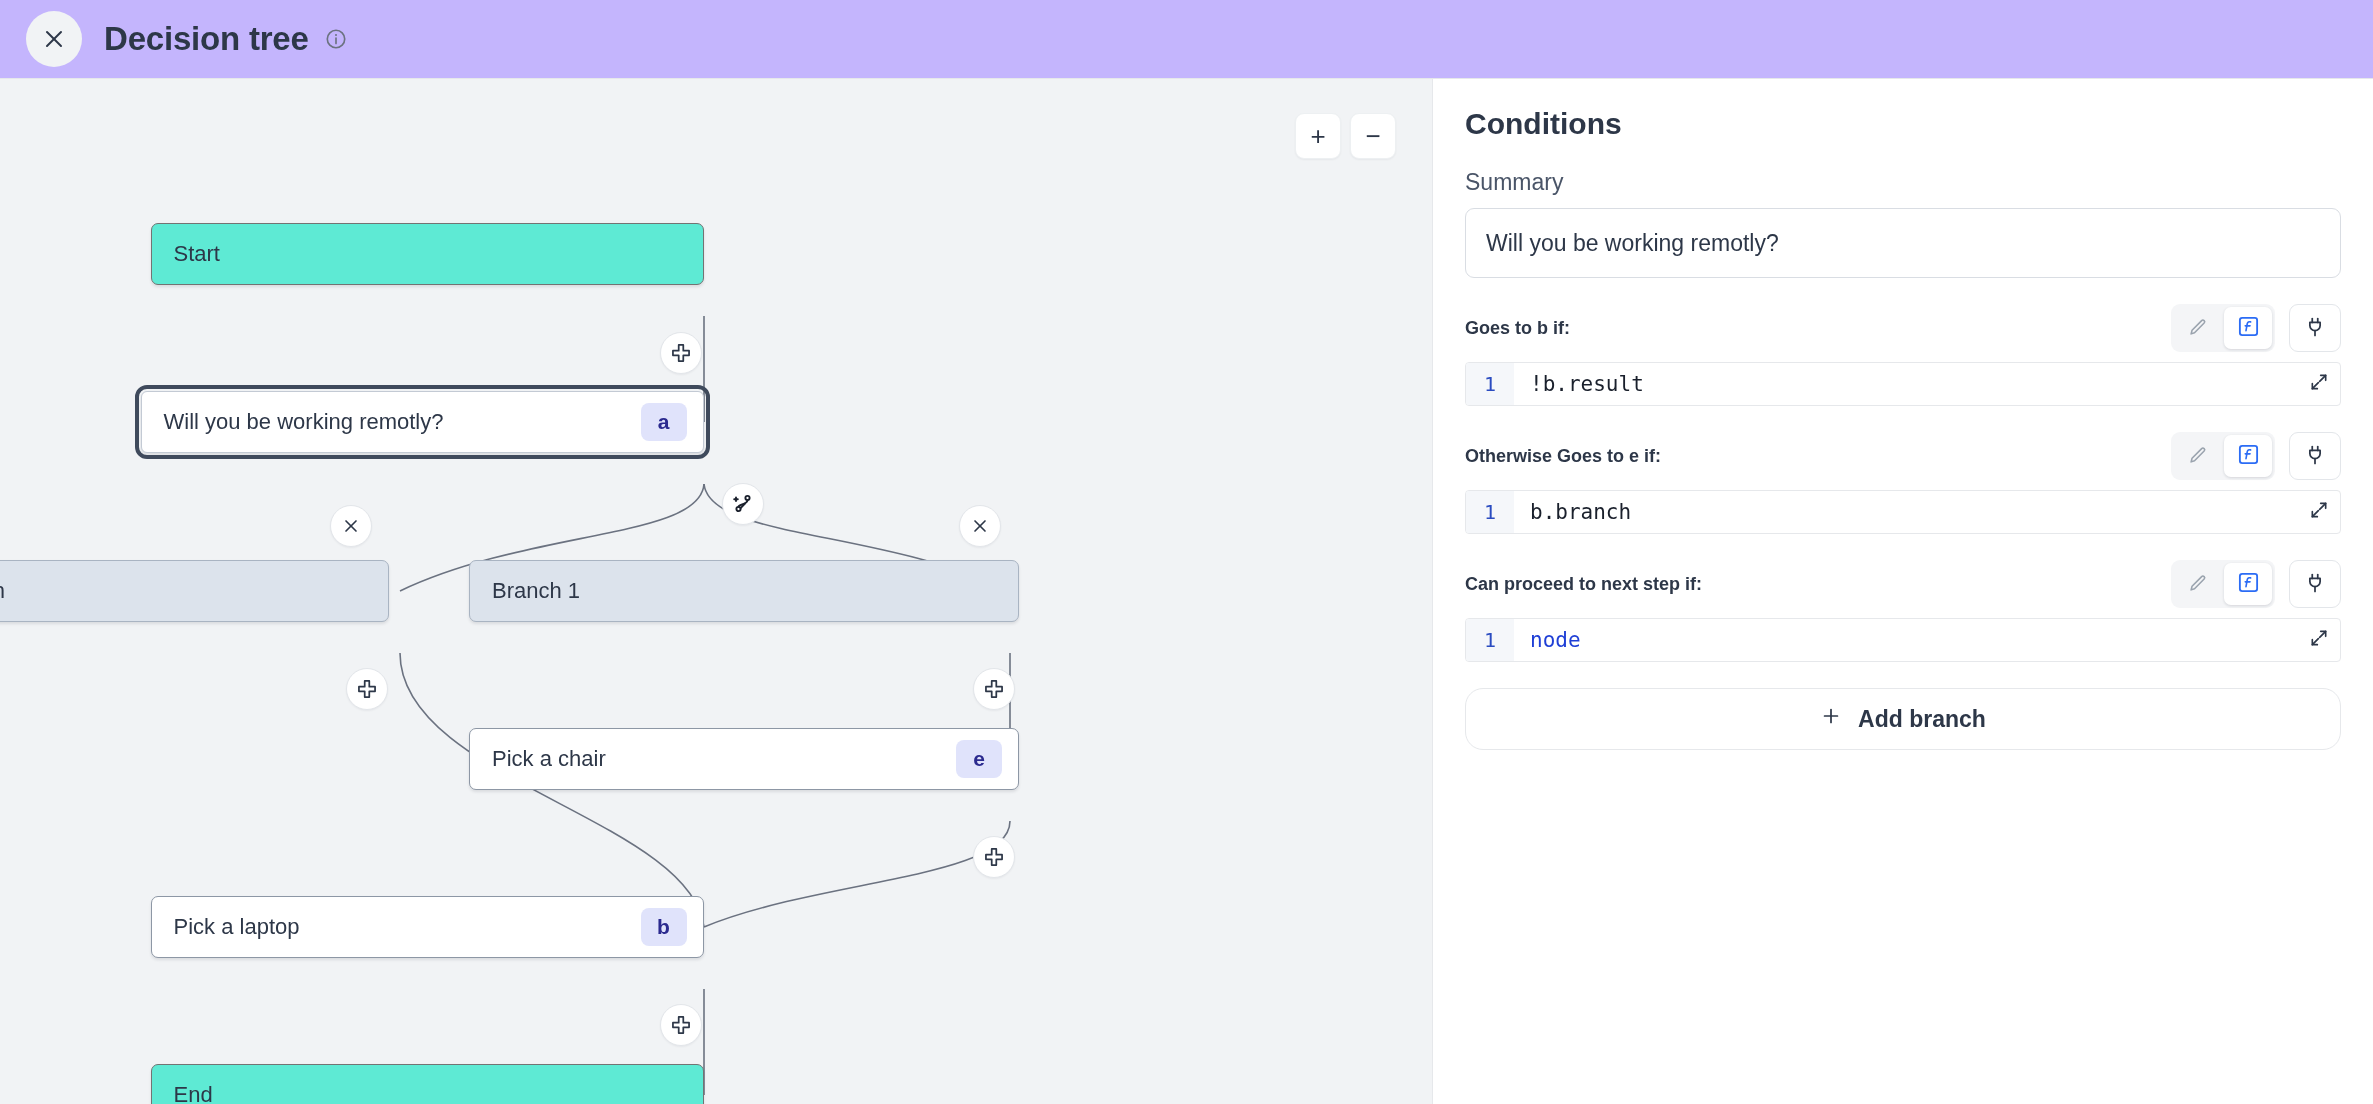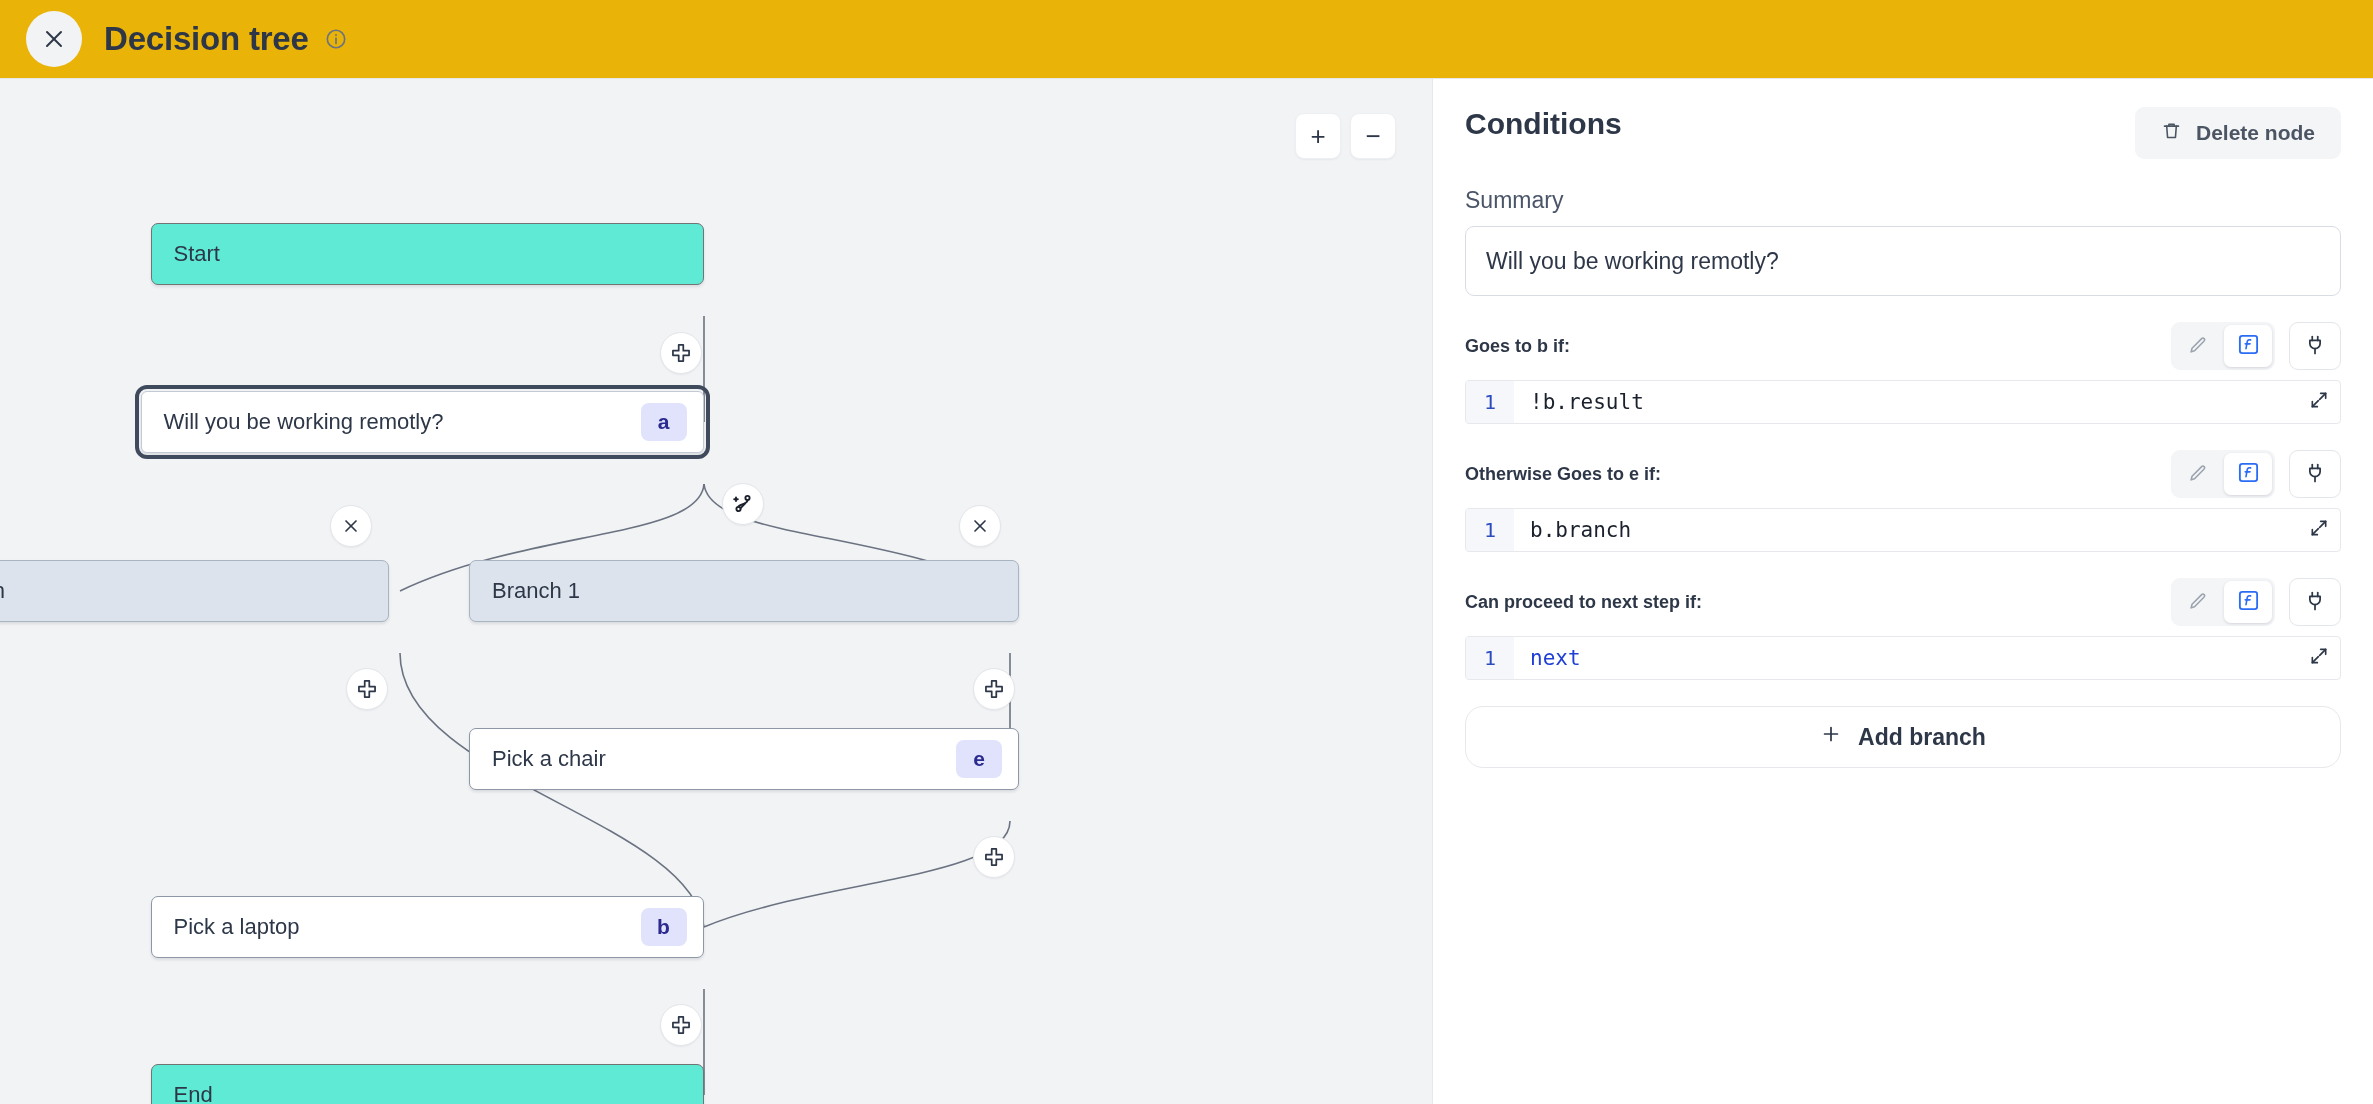--- a/index.html
+++ b/index.html
@@ -6,21 +6,21 @@
   html, body {
     width: 2373px; height: 1104px;
     font-family: "Liberation Sans", sans-serif;
     background: #ffffff;
     overflow: hidden;
   }
 
   
   .header {
     height: 79px;
-    background: #eab308;
+    background: #c4b5fd;
     border-bottom: 1px solid #e6e8eb;
     display: flex;
     align-items: center;
     padding-left: 26px;
     gap: 22px;
   }
   .close-btn {
     width: 56px; height: 56px;
     border-radius: 50%;
     background: #f1f3f5;
@@ -387,30 +387,20 @@
             </svg>
           </span>
         </div>
       </div>
   </div>
 
   <div class="panel">
 
     <div class="panel-head">
       <div class="panel-title">Conditions</div>
-      <button class="delete-node-btn">
-        <span>
-          <svg width="21" height="21" viewBox="0 0 24 24" fill="none" stroke="#4b5563" stroke-width="1.8" stroke-linecap="round" stroke-linejoin="round">
-            <path d="M4 7h16"></path>
-              <path d="M9 7V5h6v2"></path>
-            <path d="M6.5 7l1 13h9l1-13"></path>
-          </svg>
-        </span>
-        <span>Delete node</span>
-      </button>
     </div>
 
     <div class="field-label">Summary</div>
     <input class="summary-input" value="Will you be working remotly?" style="">
 
     <div id="conditions-list">
         <div class="cond-block">
     <div class="cond-head">
       <div class="cond-title">Goes to b if:</div>
       <div class="cond-tools">
@@ -515,21 +505,21 @@
       <line x1="9" y1="2.8" x2="9" y2="7"></line>
                     <line x1="15" y1="2.8" x2="15" y2="7"></line>
       <path d="M6.4 7h11.2v3.4a5.6 5.6 0 01-5.6 5.6 5.6 5.6 0 01-5.6-5.6z"></path>
       <line x1="12" y1="16" x2="12" y2="21.2"></line>
                   </svg></span>
         </button>
       </div>
     </div>
     <div class="code-editor">
       <div class="gutter">1</div>
-      <div class="code-line kw">next</div>
+      <div class="code-line kw">node</div>
       <div class="expand-btn">
         <span><svg width="20" height="20" viewBox="0 0 24 24" fill="none" stroke="#2d3748" stroke-width="2" stroke-linecap="round" stroke-linejoin="round">
       <path d="M14 4h6v6"></path>
                   <path d="M20 4l-7.2 7.2"></path>
       <path d="M10 20H4v-6"></path>
                   <path d="M4 20l7.2-7.2"></path>
                 </svg></span>
       </div>
     </div>
         </div>

